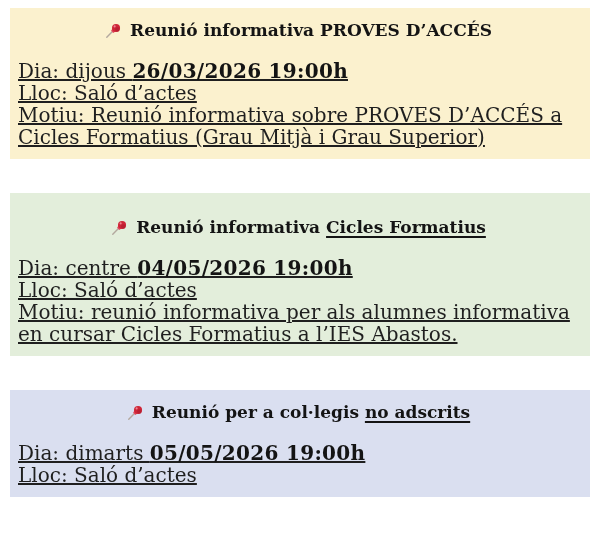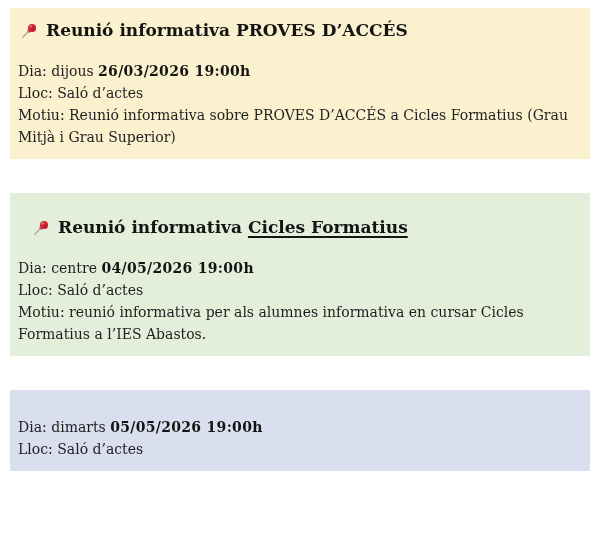--- a/index.html
+++ b/index.html
@@ -27,32 +27,34 @@
   .card-title {
     display: flex;
     align-items: center;
     gap: 8px;
     padding-left: 3px;
     font-size: 17px;
     font-weight: bold;
     color: #141414;
     line-height: 26px;
     white-space: nowrap;
+    justify-content: center;
   }
   .pin-icon { flex: 0 0 auto; display: block; }
   .u {
     text-decoration: underline;
     text-decoration-thickness: 2px;
     text-underline-offset: 3px;
   }
   .card-body {
     margin-top: 17px;
-    font-size: 14px;
+    font-size: 20px;
     line-height: 22px;
     color: #1f1f1f;
+    text-decoration: underline;
   }
   .card-body .line { margin: 0; }
   .card-body b { font-weight: bold; color: #141414; letter-spacing: 0.3px; }
 </style>
 </head>
 <body>
 
 <section class="card card--cream">
   <h2 class="card-title" style="margin:0;">
     <svg class="pin-icon" width="17" height="17" viewBox="0 0 24 24" aria-hidden="true">
@@ -83,17 +85,27 @@
     <span><span>Reunió informativa </span><span class="u">Cicles Formatius</span></span>
   </h2>
   <div class="card-body">
     <p class="line"><span>Dia: centre </span><b>04/05/2026 19:00h</b></p>
     <p class="line">Lloc: Saló d’actes</p>
     <p class="line">Motiu: reunió informativa per als alumnes informativa en cursar Cicles Formatius a l’IES Abastos.</p>
   </div>
 </section>
 
 <section class="card card--blue">
+  <h2 class="card-title" style="margin:0;">
+    <svg class="pin-icon" width="17" height="17" viewBox="0 0 24 24" aria-hidden="true">
+      <line x1="2.5" y1="21.5" x2="10.5" y2="13.5" stroke="#b3a89e" stroke-width="2" stroke-linecap="round"></line>
+      <path d="M8.6 12.4 L11.6 15.4 L15.4 13 L11 8.6 Z" fill="#e04a5e"></path>
+      <circle cx="15.6" cy="8.4" r="5.7" fill="#cf2537"></circle>
+      <circle cx="17.4" cy="10.6" r="3.1" fill="#a81e2f" opacity="0.55"></circle>
+      <circle cx="13.6" cy="6.2" r="1.5" fill="#f08f9c" opacity="0.9"></circle>
+    </svg>
+    <span><span>Reunió per a col·legis </span><span class="u">no adscrits</span></span>
+  </h2>
   <div class="card-body">
     <p class="line"><span>Dia: dimarts </span><b>05/05/2026 19:00h</b></p>
     <p class="line">Lloc: Saló d’actes</p>
   </div>
 </section>
 
 </body></html>

